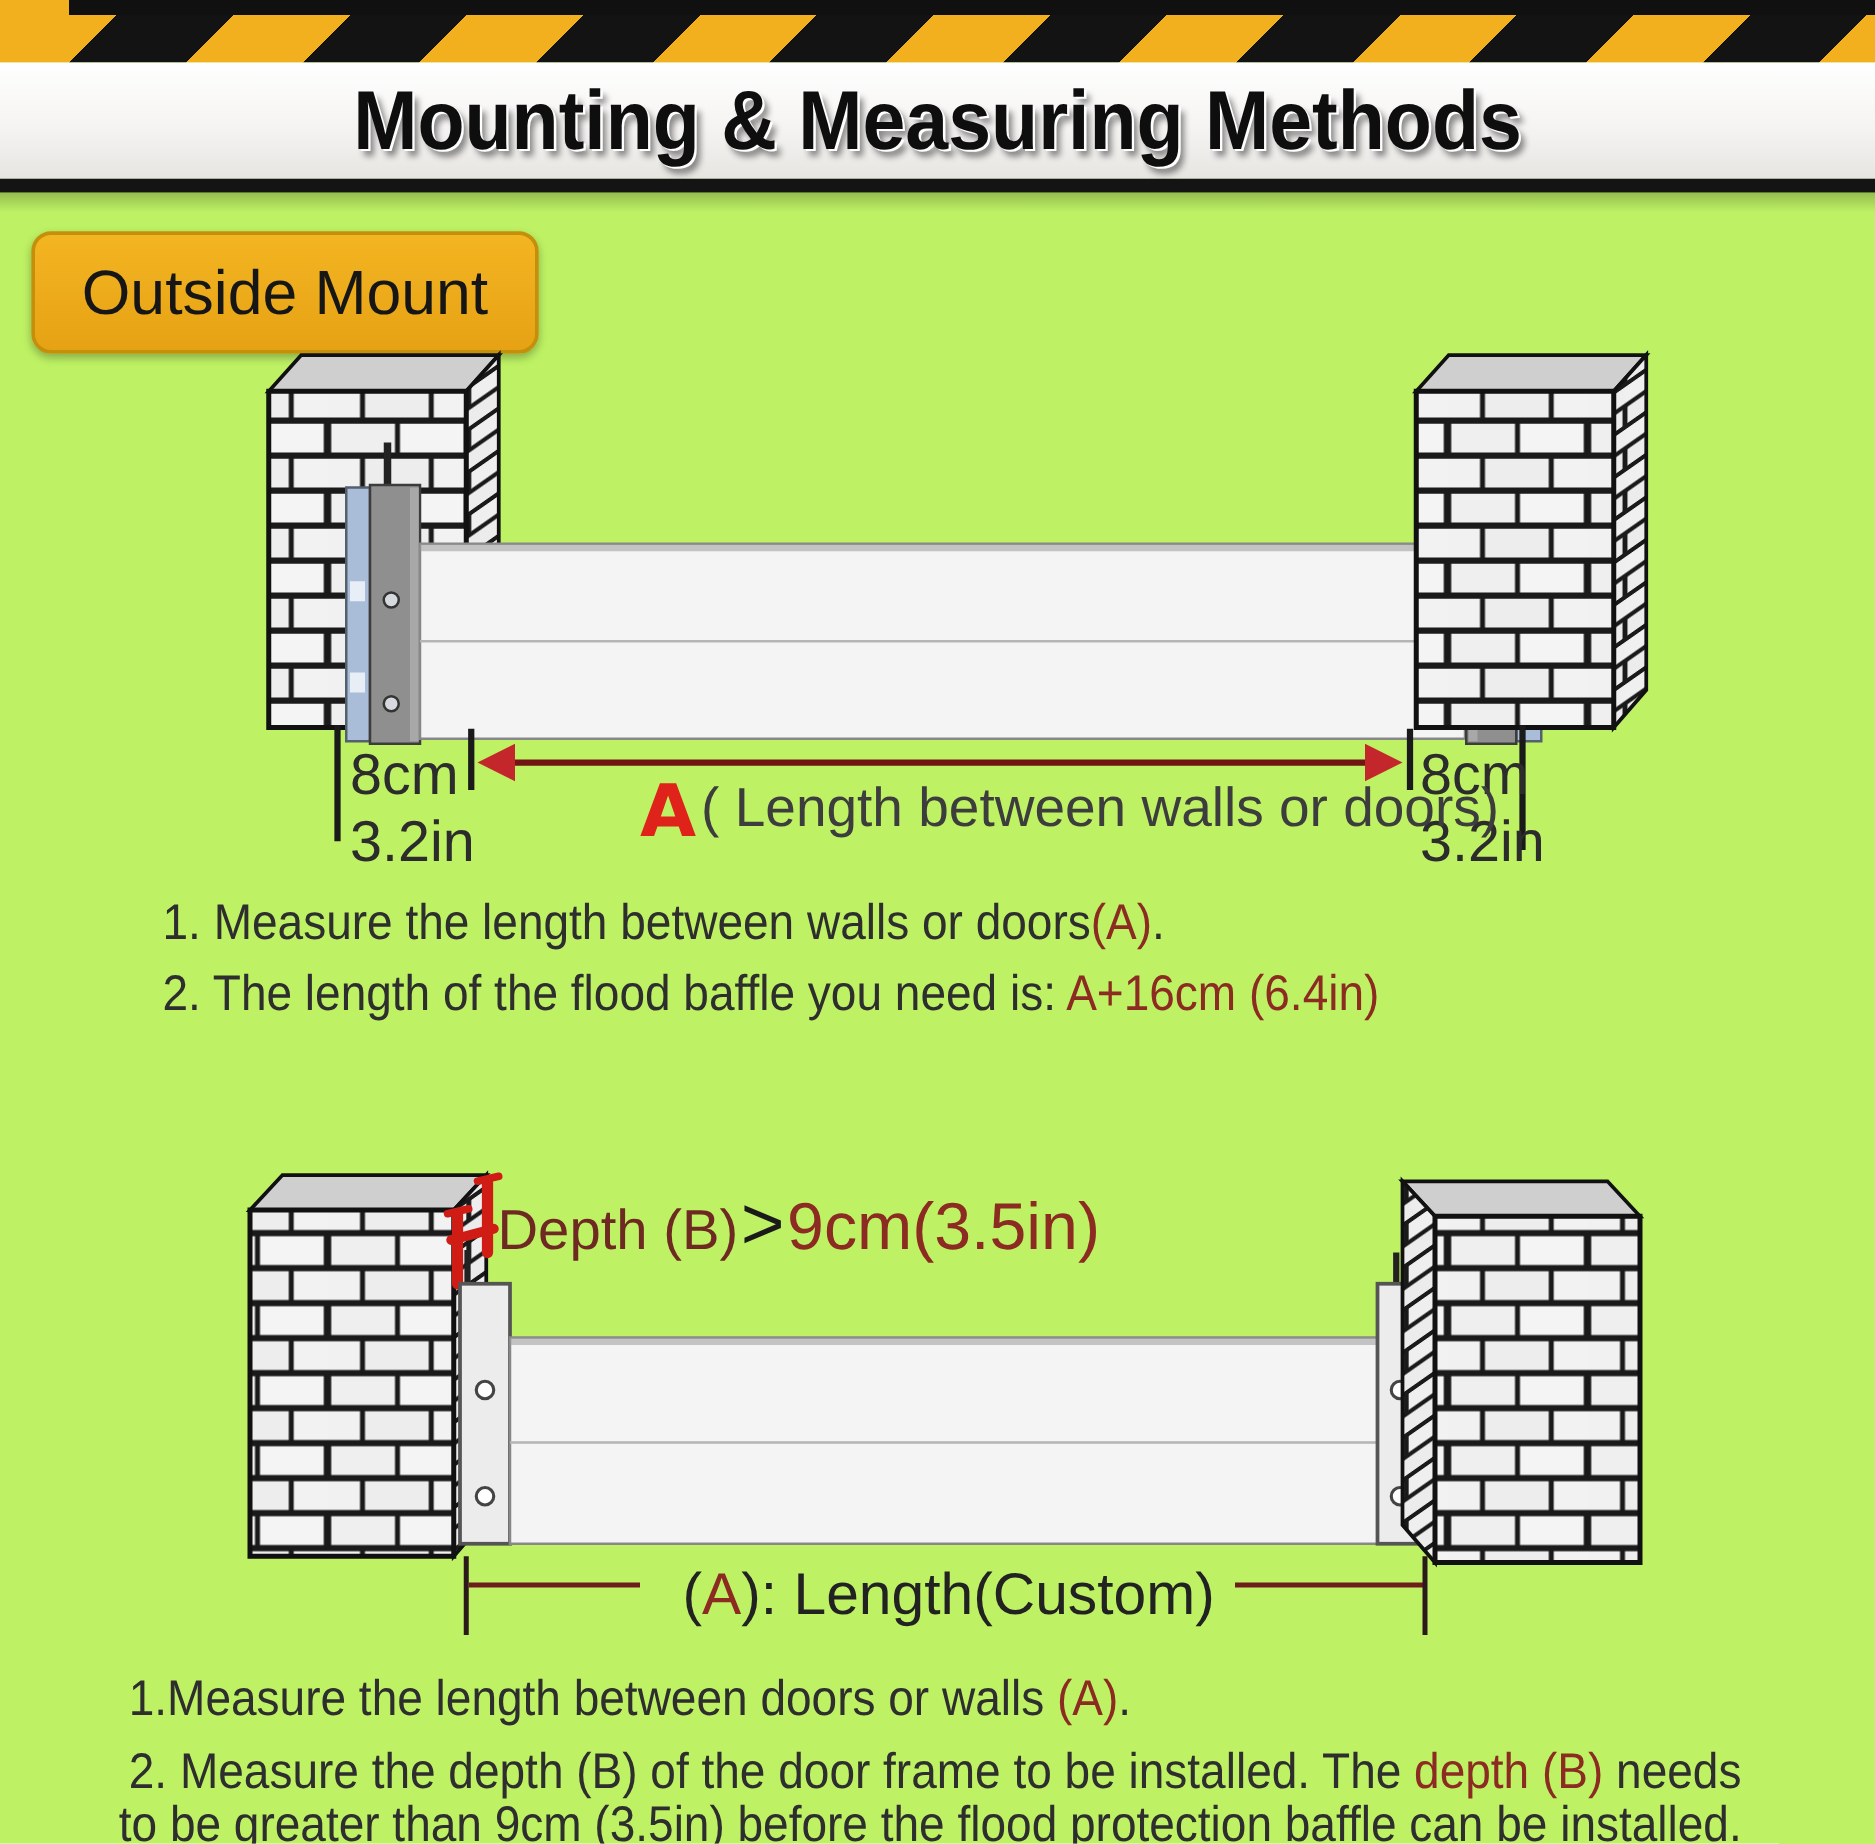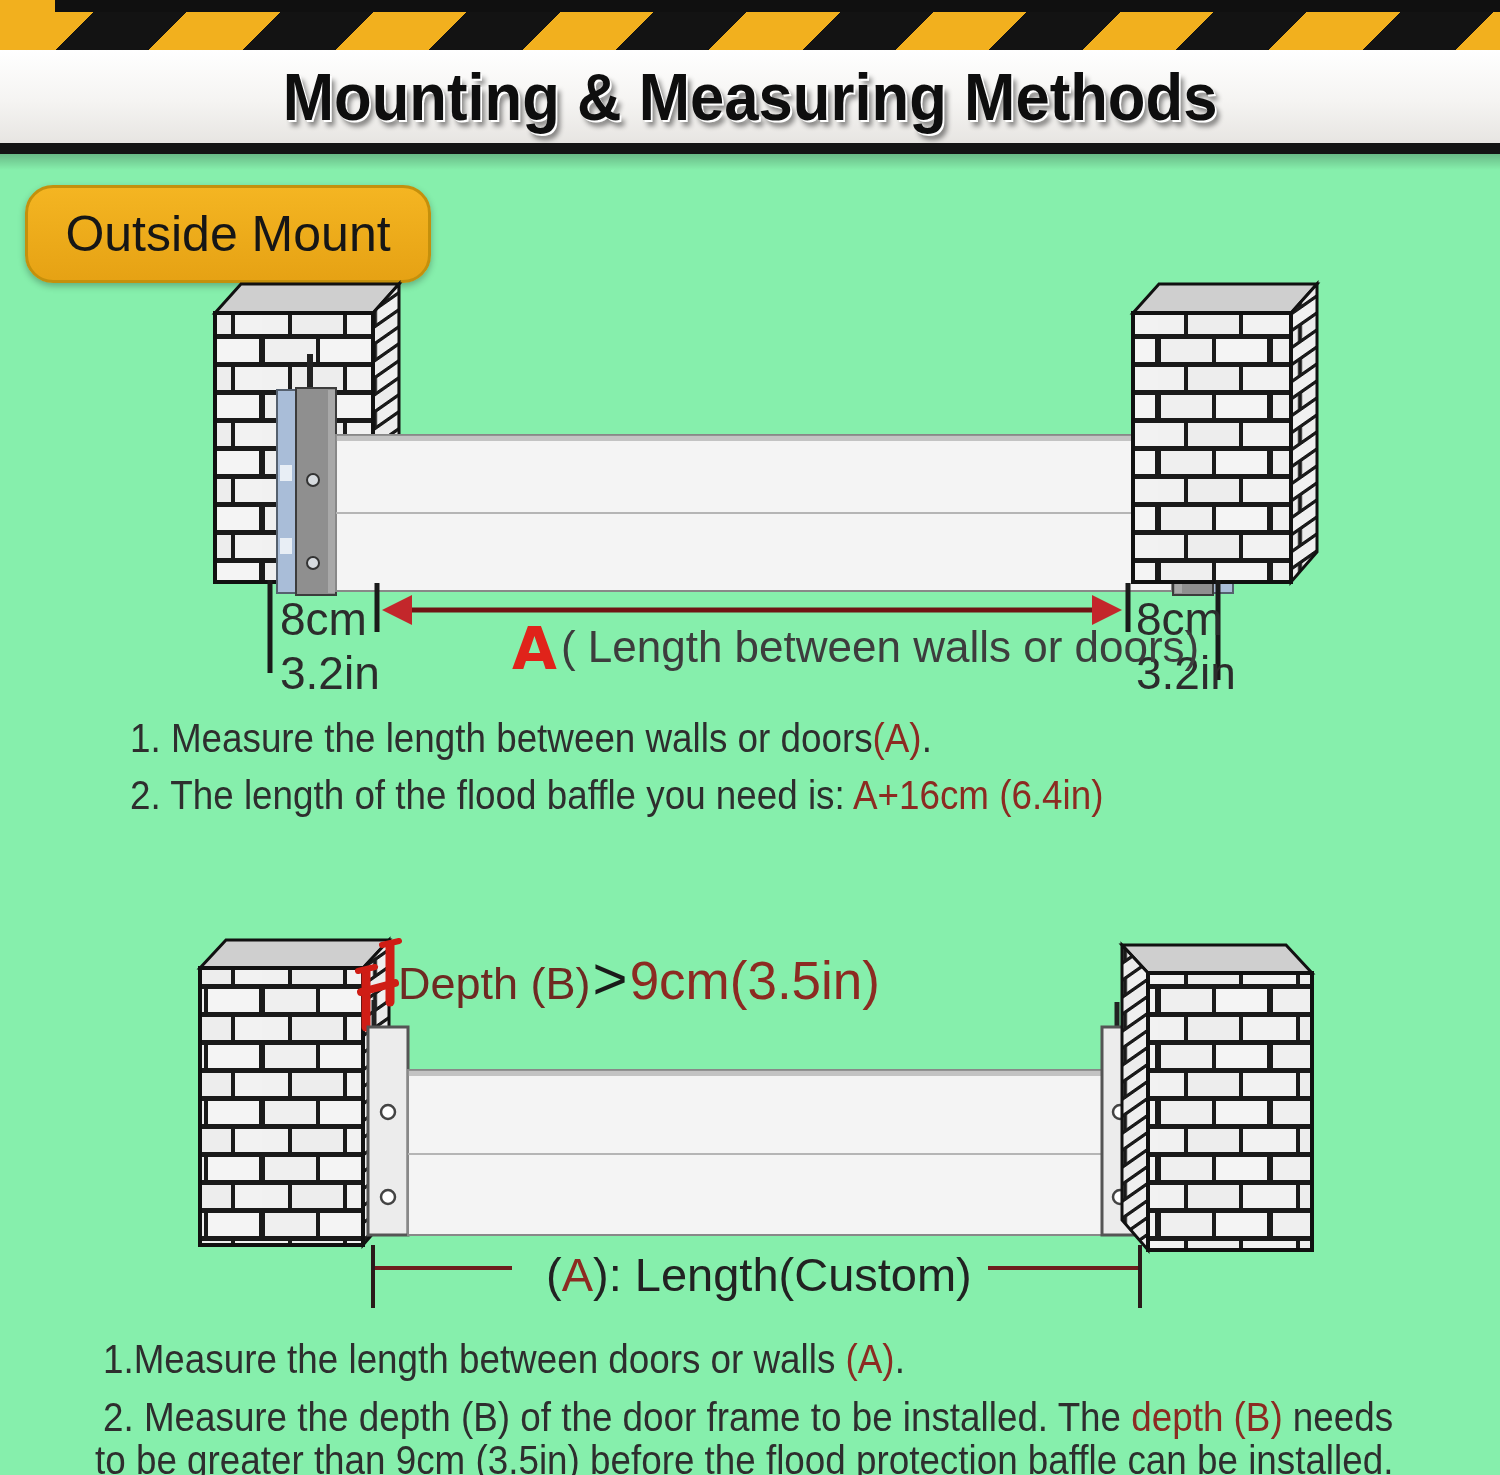--- a/index.html
+++ b/index.html
@@ -1,36 +1,36 @@
 <!DOCTYPE html>
 <html><head>
 <meta charset="utf-8">
 <style>
   html,body{margin:0;padding:0;background:#fff;}
-  .page{position:relative;width:1500px;height:1475px;background:#86efac;overflow:hidden;
+  .page{position:relative;width:1500px;height:1475px;background:#bef264;overflow:hidden;
         font-family:"Liberation Sans",sans-serif;}
   .abs{position:absolute;}
 
   
   .top-strip{left:0;top:0;width:1500px;height:12px;
              background:linear-gradient(90deg,#f2b01e 0 55px,#101010 55px);}
   .tape{left:0;top:12px;width:1500px;height:38px;
         background:repeating-linear-gradient(135deg,#f2b01e 0 66px,#131313 66px 132px);}
   .banner{left:0;top:50px;width:1500px;height:93px;
           background:linear-gradient(180deg,#ffffff 0%,#f5f4f2 55%,#e7e5e2 100%);
           display:flex;align-items:center;justify-content:center;}
   .title{font-size:67px;font-weight:bold;color:#0e0e0e;white-space:nowrap;
          transform:scaleX(.92);letter-spacing:0;
          text-shadow:2px 2px 0 #ffffff,5px 6px 5px rgba(0,0,0,.45);}
   .banner-bar{left:0;top:143px;width:1500px;height:11px;background:#141414;}
   .banner-shade{left:0;top:154px;width:1500px;height:16px;
                 background:linear-gradient(180deg,rgba(0,0,0,.22),rgba(0,0,0,0));}
 
   
-  .badge{width:400px;height:92px;border:3px solid #c4900c;border-radius:28px;
+  .badge{width:400px;height:92px;border:3px solid #c4900c;border-radius:16px;
          background:linear-gradient(180deg,#f4b522,#e6a214);
          display:flex;align-items:center;justify-content:center;
          font-size:50px;color:#161616;box-shadow:0 3px 7px rgba(0,0,0,.28);}
   #badge-outside{left:25px;top:185px;}
   #badge-inside{left:25px;top:837px;height:90px;}
 
   
   .meas{color:#2c2c2c;font-size:46px;line-height:54px;white-space:nowrap;}
   #d1-left-meas{left:280px;top:592px;}
   #d1-right-meas{left:1136px;top:592px;}

